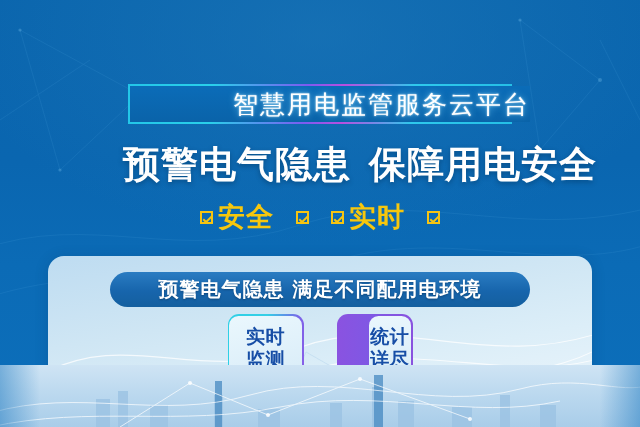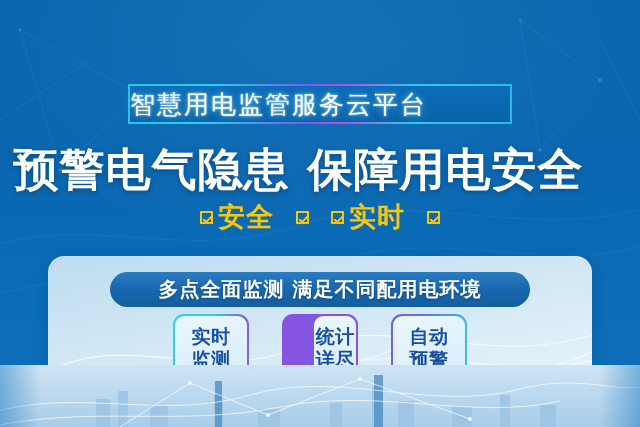--- a/index.html
+++ b/index.html
@@ -22,33 +22,33 @@
   
   .titlebox{
     position:absolute;left:128px;top:84px;width:384px;height:40px;
     box-sizing:border-box;
     padding:2px;
     background:linear-gradient(95deg,#23c6e8 0%,#2ad0ea 22%,#7b5cf0 46%,#b94ee0 56%,#2fc9ec 74%,#25bfe6 100%);
   }
   .titlebox-inner{
     width:100%;height:100%;
     background:linear-gradient(180deg,#0b6cb8 0%,#0a63a9 100%);
-    display:flex;align-items:center;justify-content:flex-start;
+    display:flex;align-items:center;justify-content:flex-end;padding-left:20px;
   }
   .titlebox-inner span{
     color:#ffffff;font-size:25px;letter-spacing:2px;font-weight:400;
     text-shadow:0 0 7px rgba(120,215,255,.85),0 0 2px rgba(255,255,255,.9);
     white-space:nowrap;
     font-family:"DejaVu Sans","Liberation Sans",sans-serif;
   }
 
   
   .headline{
-    position:absolute;left:0;top:140px;width:597px;text-align:center;
-    color:#ffffff;font-size:45px;font-weight:bold;letter-spacing:1px;
+    position:absolute;left:0;top:140px;width:597px;text-align:right;
+    color:#ffffff;font-size:37px;font-weight:bold;letter-spacing:1px;
     white-space:nowrap;
     text-shadow:0 2px 5px rgba(3,44,80,.45);
     font-family:"DejaVu Sans","Liberation Sans",sans-serif;
   }
   .headline .gap{display:inline-block;width:18px;}
 
   
   .features{
     position:absolute;left:0;top:199px;width:640px;
     display:flex;align-items:center;justify-content:center;gap:22px;
@@ -189,40 +189,34 @@
         </g>
         <g stroke="#bcd9ef" stroke-width="0.8" fill="none" opacity="0.8">
           <path d="M240,138 L258,96 L300,120"></path>
           <path d="M300,120 L355,138"></path>
         </g>
       </svg>
     </div>
   </div>
 
   <div class="pill">
-    <span>多点全面监测 满足不同配用电环境</span>
+    <span>预警电气隐患 满足不同配用电环境</span>
   </div>
 
   <div class="cards">
     <div class="card c1">
       <div class="card-inner">
         <span class="l1">实时</span>
         <span class="l2">监测</span>
       </div>
     </div>
     <div class="card c2">
       <div class="card-inner">
         <span class="l1">统计</span>
         <span class="l2">详尽</span>
-      </div>
-    </div>
-    <div class="card c3">
-      <div class="card-inner">
-        <span class="l1">自动</span>
-        <span class="l2">预警</span>
       </div>
     </div>
   </div>
 
   <div class="city">
     <svg viewBox="0 0 640 62" xmlns="http://www.w3.org/2000/svg" aria-hidden="true">
       <defs>
         <linearGradient id="cityg" x1="0" y1="0" x2="0" y2="1">
           <stop offset="0%" stop-color="#cfe4f4"></stop>
           <stop offset="45%" stop-color="#bcd9ef"></stop>

